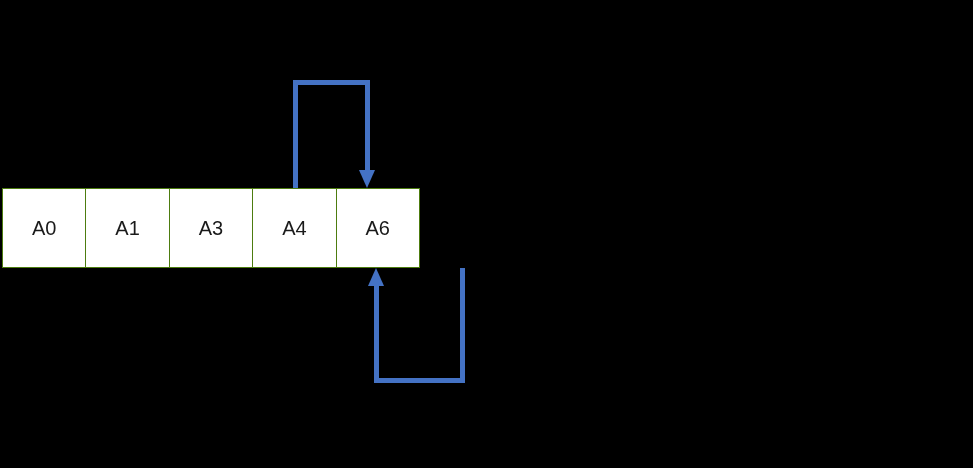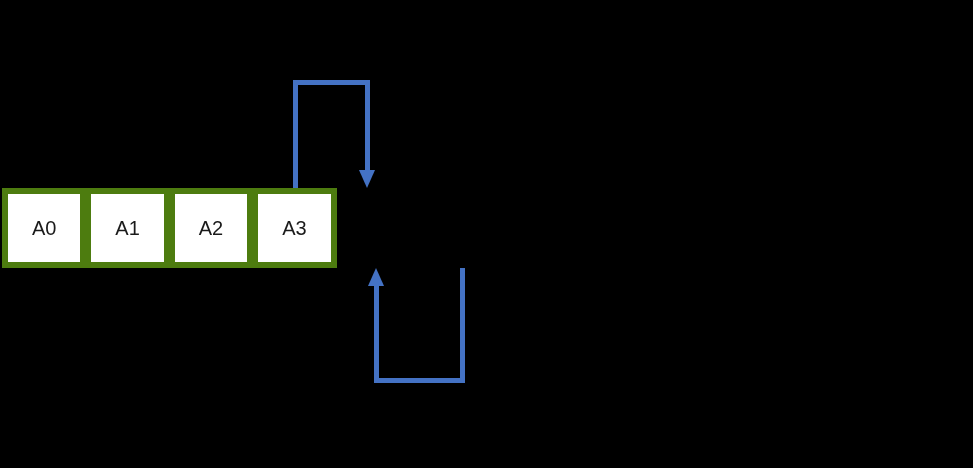--- a/index.html
+++ b/index.html
@@ -23,21 +23,21 @@
     height: 80px;
     display: flex;
     flex-direction: row;
     box-sizing: border-box;
   }
   .array-cell {
     width: 84.4px;
     height: 80px;
     box-sizing: border-box;
     background: #ffffff;
-    border: 6px solid #4d7c0f;
+    border: 1px solid #4d7c0f;
     margin-left: -1px;
     display: flex;
     align-items: center;
     justify-content: center;
     color: #1a1a1a;
     font-size: 20px;
     font-family: "Liberation Sans", sans-serif;
     line-height: 1;
     user-select: none;
   }
@@ -87,24 +87,27 @@
   <div class="arrowhead down" id="top-conn-head"></div>
 
   <div id="array-strip">
     <div class="array-cell">
       <span>A0</span>
     </div>
     <div class="array-cell">
       <span>A1</span>
     </div>
     <div class="array-cell">
-      <span>A2</span>
+      <span>A3</span>
     </div>
     <div class="array-cell">
-      <span>A3</span>
+      <span>A4</span>
+    </div>
+    <div class="array-cell">
+      <span>A6</span>
     </div>
   </div>
 
   <div class="seg-v" id="bot-conn-right-v"></div>
   <div class="seg-h" id="bot-conn-bot-h"></div>
   <div class="seg-v" id="bot-conn-left-v"></div>
   <div class="arrowhead up" id="bot-conn-head"></div>
 
 </div>
 

